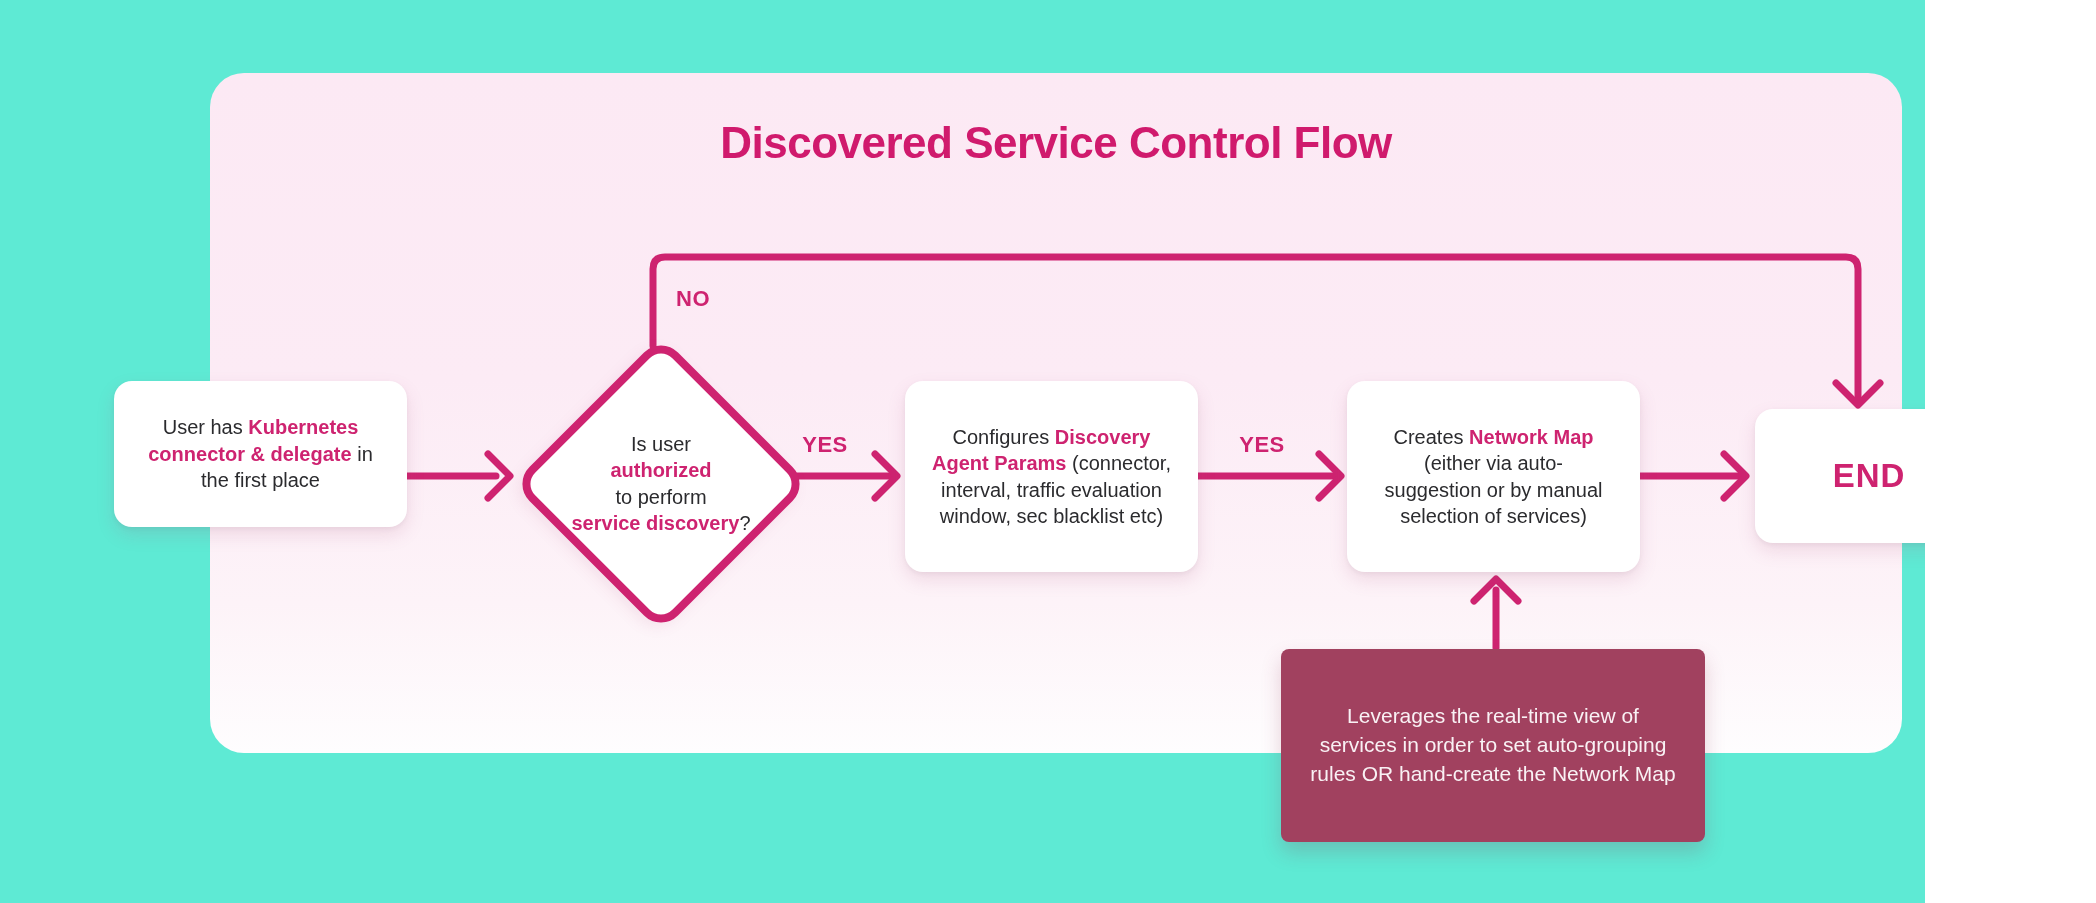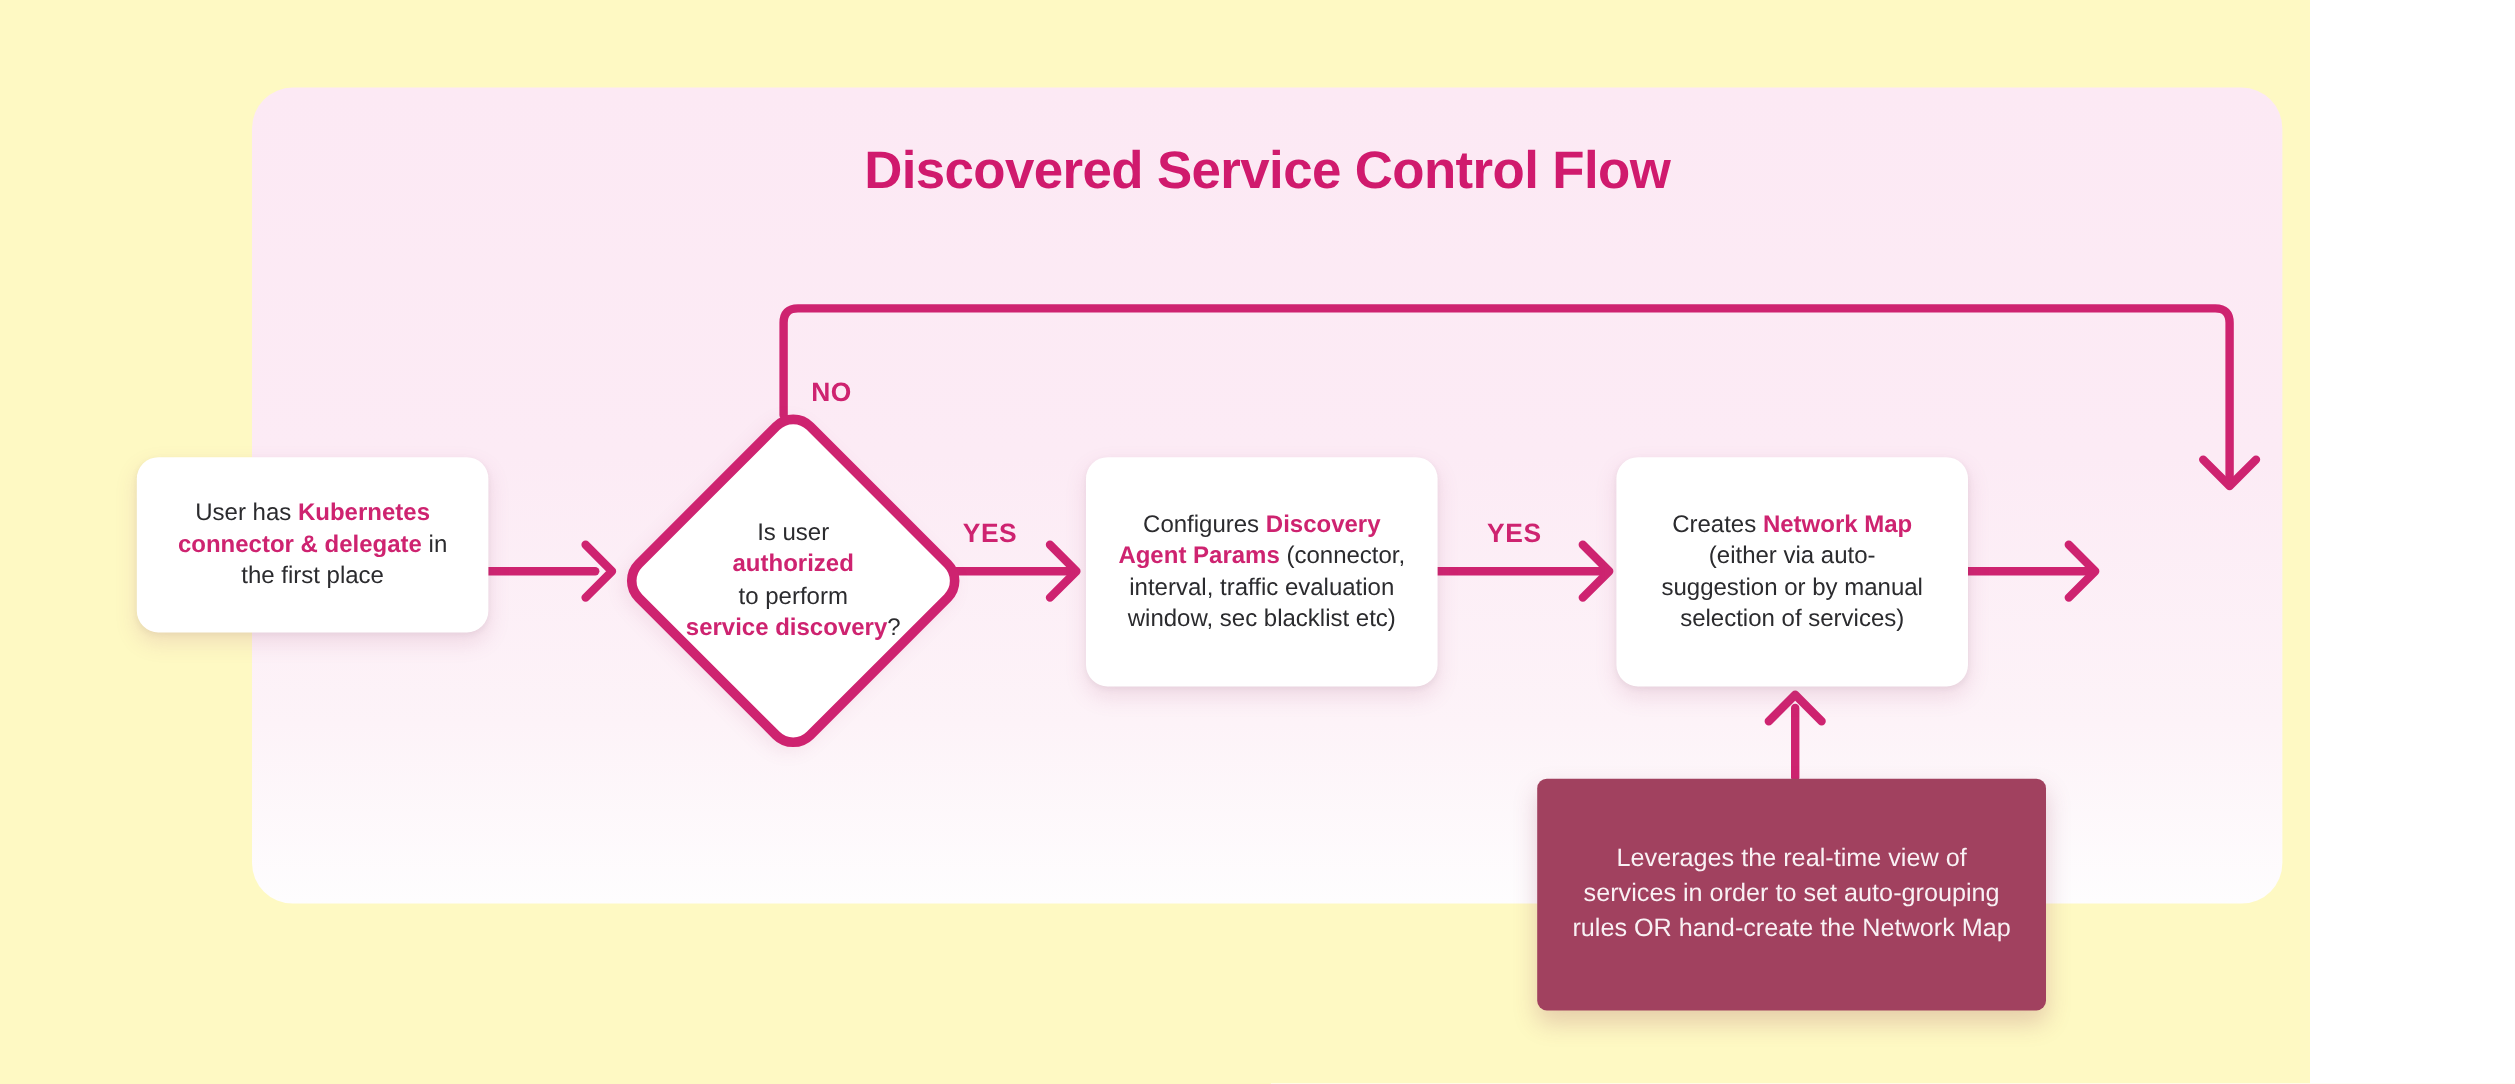--- a/index.html
+++ b/index.html
@@ -1,21 +1,21 @@
 <!DOCTYPE html>
 <html><head>
 <meta charset="utf-8">
 <style>
   html, body { margin: 0; padding: 0; background: #ffffff; }
   body { font-family: "Liberation Sans", "DejaVu Sans", sans-serif; }
   .stage {
     position: relative;
     width: 1925px;
     height: 903px;
-    background: #fef9c3;
+    background: #5eead4;
     overflow: hidden;
   }
   .panel {
     position: absolute;
     left: 210px; top: 73px;
     width: 1692px; height: 680px;
     border-radius: 34px;
     background: linear-gradient(180deg, #fce9f4 0%, #fcebf5 45%, #fdf3f8 78%, #fefdfe 100%);
   }
   .title {
@@ -87,21 +87,21 @@
   }
   .flow-label {
     position: absolute;
     font-size: 22px;
     font-weight: 700;
     letter-spacing: 0.5px;
     color: #ce2370;
   }
   .label-yes-1 { left: 798px; top: 432px; width: 54px; text-align: center; }
   .label-yes-2 { left: 1232px; top: 432px; width: 60px; text-align: center; }
-  .label-no { left: 676px; top: 286px; margin-top: 28px; }
+  .label-no { left: 676px; top: 286px; }
   .note {
     position: absolute;
     left: 1281px; top: 649px;
     width: 424px; height: 193px;
     background: #a1415f;
     border-radius: 8px;
     box-shadow: 0 10px 20px rgba(140, 50, 80, 0.22);
     display: flex;
     align-items: center;
     justify-content: center;
@@ -159,18 +159,21 @@
   </div>
 
   <div class="card node-configure">
     <div class="inner"><span>Configures </span><span class="hl">Discovery Agent Params</span><span> (connector, interval, traffic evaluation window, sec blacklist etc)</span></div>
   </div>
 
   <div class="card node-network">
     <div class="inner"><span>Creates </span><span class="hl">Network Map</span><span> (either via auto-suggestion or by manual selection of services)</span></div>
   </div>
 
+  <div class="card node-end">
+    <div class="inner end-label">END</div>
+  </div>
 
   <div class="note">
     <div class="inner">Leverages the real-time view of services in order to set auto-grouping rules OR hand-create the Network Map</div>
   </div>
 
 </div>
 
 </body></html>

